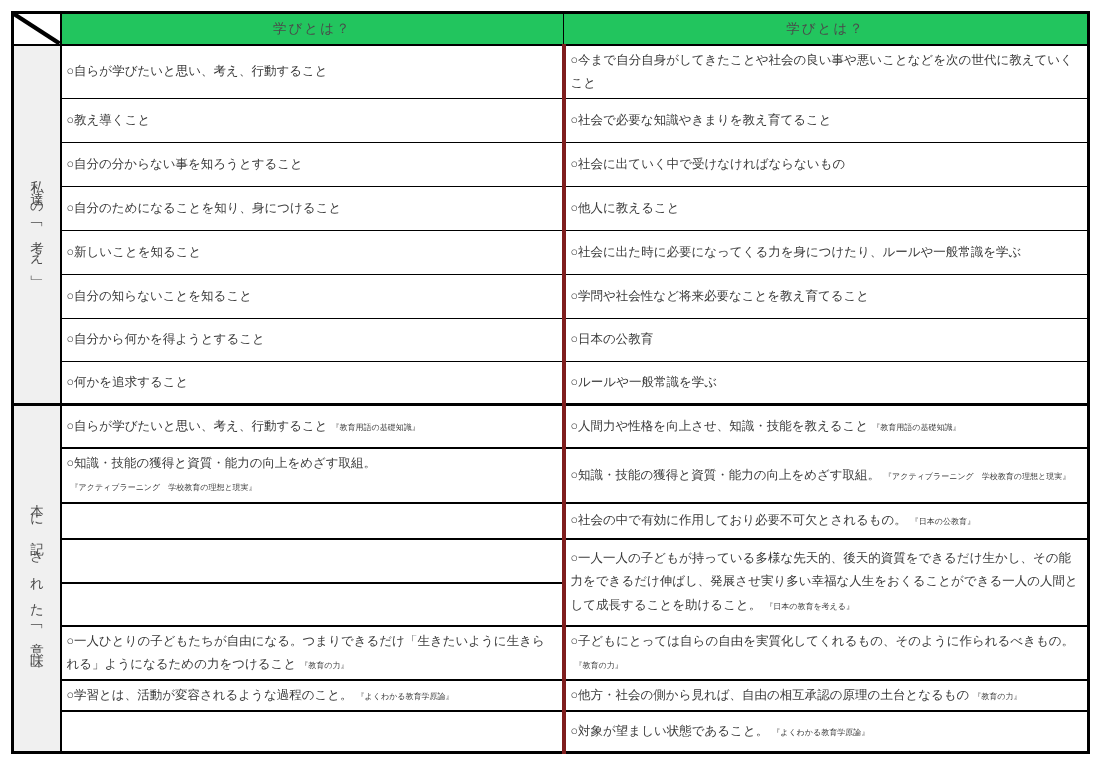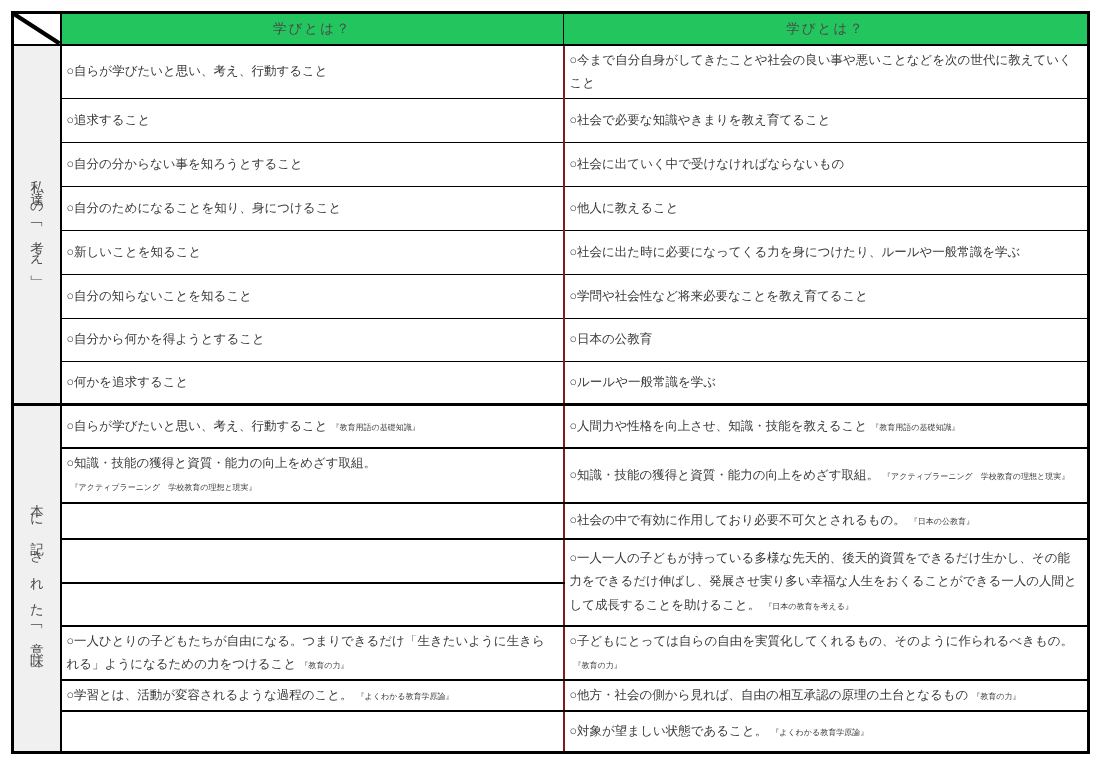--- a/index.html
+++ b/index.html
@@ -78,21 +78,21 @@
     font-size: 12.5px;
     line-height: 1.85;
   }
   td.cell .cite {
     font-size: 8px;
     letter-spacing: 0;
     padding-left: 4px;
     white-space: nowrap;
   }
   td.cell.learn { border-left: 2px solid #000; }
-  td.cell.edu   { border-left: 2px solid #7f1d1d; }
+  td.cell.edu   { border-left: 4px solid #7f1d1d; }
 
   
   tr.g2 td, tr.g2 th { border-top-width: 2px; border-bottom-width: 2px; }
   tr.g2first td, tr.g2first th { border-top: 3px solid #000; }
 </style>
 </head>
 <body>
 
 <div class="page">
   <table class="cmp">
@@ -114,21 +114,21 @@
     </tr>
 
     <tr class="g1" style="height:44px">
       <th class="rowhead" rowspan="8">
         <div class="vtext">私達の「考え」</div>
       </th>
       <td class="cell learn"><span>○自らが学びたいと思い、考え、行動すること</span></td>
       <td class="cell edu"><span>○今まで自分自身がしてきたことや社会の良い事や悪いことなどを次の世代に教えていくこと</span></td>
     </tr>
     <tr class="g1" style="height:44px">
-      <td class="cell learn"><span>○追求すること</span></td>
+      <td class="cell learn"><span>○教え導くこと</span></td>
       <td class="cell edu"><span>○社会で必要な知識やきまりを教え育てること</span></td>
     </tr>
     <tr class="g1" style="height:44px">
       <td class="cell learn"><span>○自分の分からない事を知ろうとすること</span></td>
       <td class="cell edu"><span>○社会に出ていく中で受けなければならないもの</span></td>
     </tr>
     <tr class="g1" style="height:44px">
       <td class="cell learn"><span>○自分のためになることを知り、身につけること</span></td>
       <td class="cell edu"><span>○他人に教えること</span></td>
     </tr>

